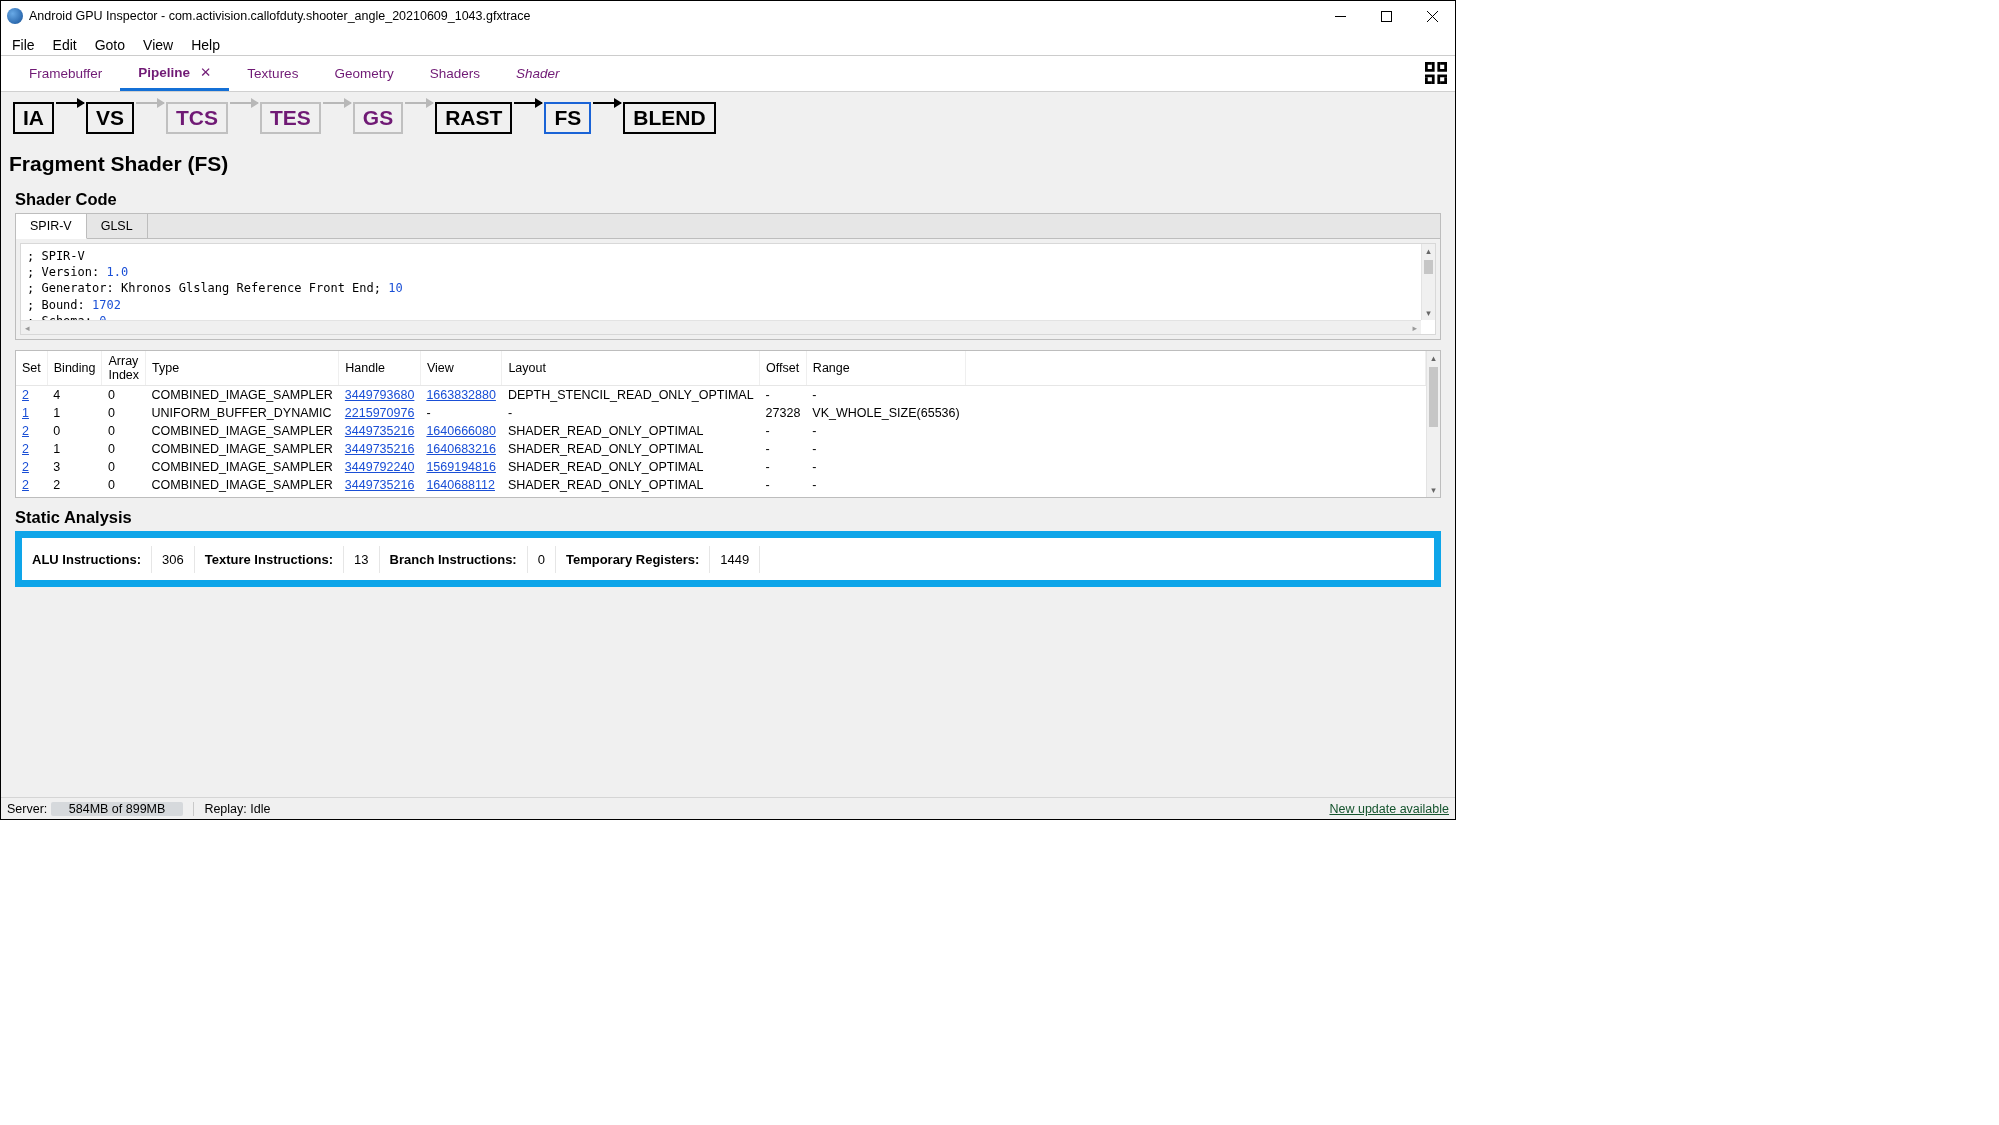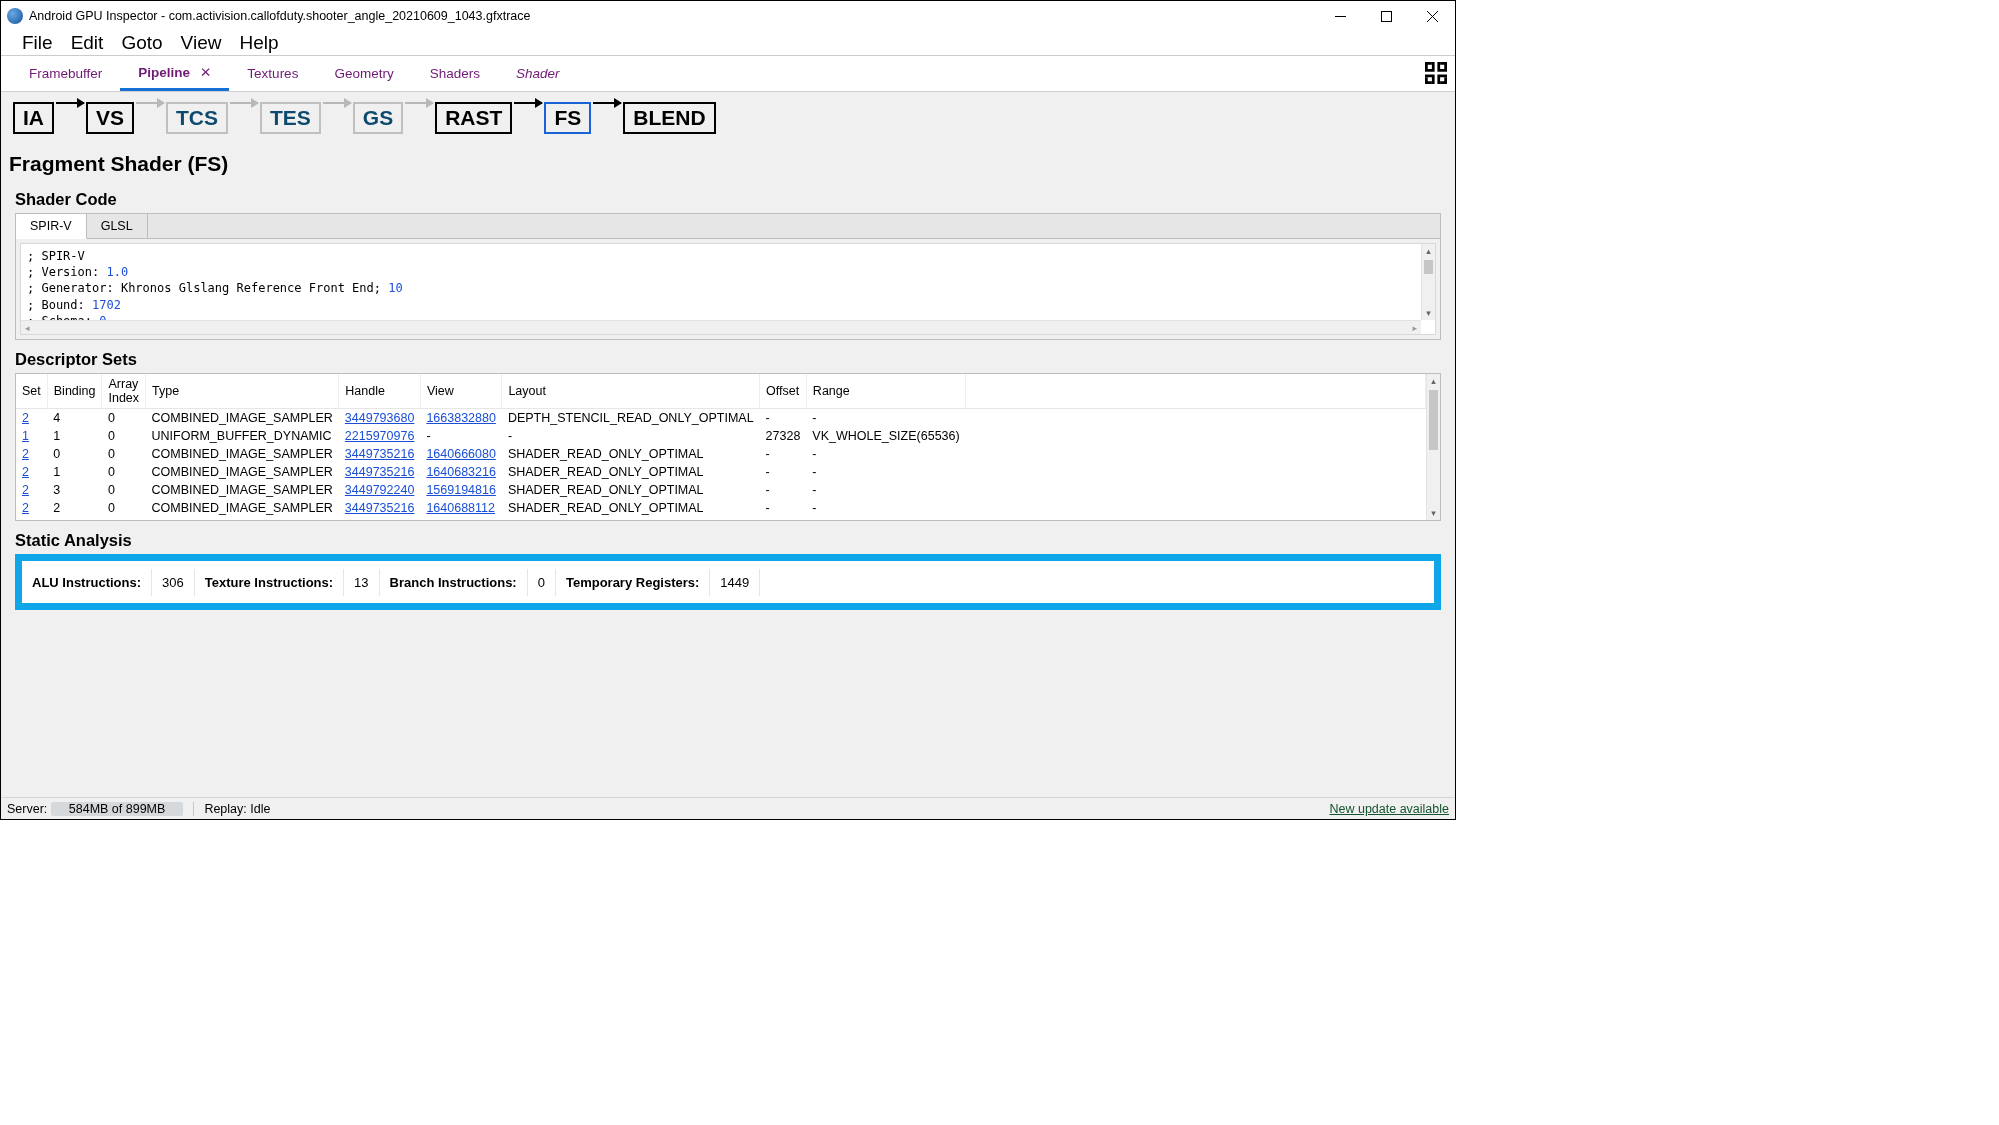--- a/index.html
+++ b/index.html
@@ -34,24 +34,24 @@
 }
 .win-btn {
   width: 46px; height: 30px;
   display: flex; align-items: center; justify-content: center;
   font-size: 13px;
 }
 .win-btn svg { width: 11px; height: 11px; }
 .menubar {
   height: 24px;
   display: flex;
-  align-items: center;
-  padding-left: 13px;
+  align-items: flex-end;
+  padding-left: 3px;
   gap: 2px;
-  font-size: 19px;
+  font-size: 14px;
 }
 .menubar .menu-item { padding: 2px 8px; }
 .content {
   position: absolute;
   top: 54px;
   left: 0; right: 0;
   bottom: 22px;
   background: #f0f0f0;
   border-top: 1px solid #ccc;
 }
@@ -99,21 +99,21 @@
   gap:0;
 }
 .stage {
   border: 2px solid #000;
   padding: 2px 8px;
   font-size: 21px;
   font-weight: 700;
   background:#f0f0f0;
   font-family: "Segoe UI", Arial, sans-serif;
 }
-.stage.disabled { color:#0c4a6e; border-color:#c0c0c0; }
+.stage.disabled { color:#701a75; border-color:#c0c0c0; }
 .stage.selected { border-color:#1a63d6; }
 .arrow {
   width: 28px; height: 2px; background:#000; position:relative; margin:0 2px;
 }
 .arrow.disabled { background:#b8b8b8; }
 .arrow::after{
   content:""; position:absolute; right:-1px; top:-4px;
   border-left:8px solid #000; border-top:5px solid transparent; border-bottom:5px solid transparent;
 }
 .arrow.disabled::after{ border-left-color:#b8b8b8;}
@@ -291,21 +291,20 @@
         </div>
         <div class="hscroll">
             <span>◂</span>
             <span>▸</span>
           </div>
       </div>
     </div>
   </div>
 
   <div class="section" style="margin-top:10px;">
-    <h3 class="section-title">Descriptor Sets</h3>
     <div class="desc-table-wrap">
       <table class="desc">
         <thead>
             <tr>
           <th>Set</th>
           <th>Binding</th>
           <th>Array Index</th>
           <th>Type</th>
           <th>Handle</th>
           <th>View</th>

